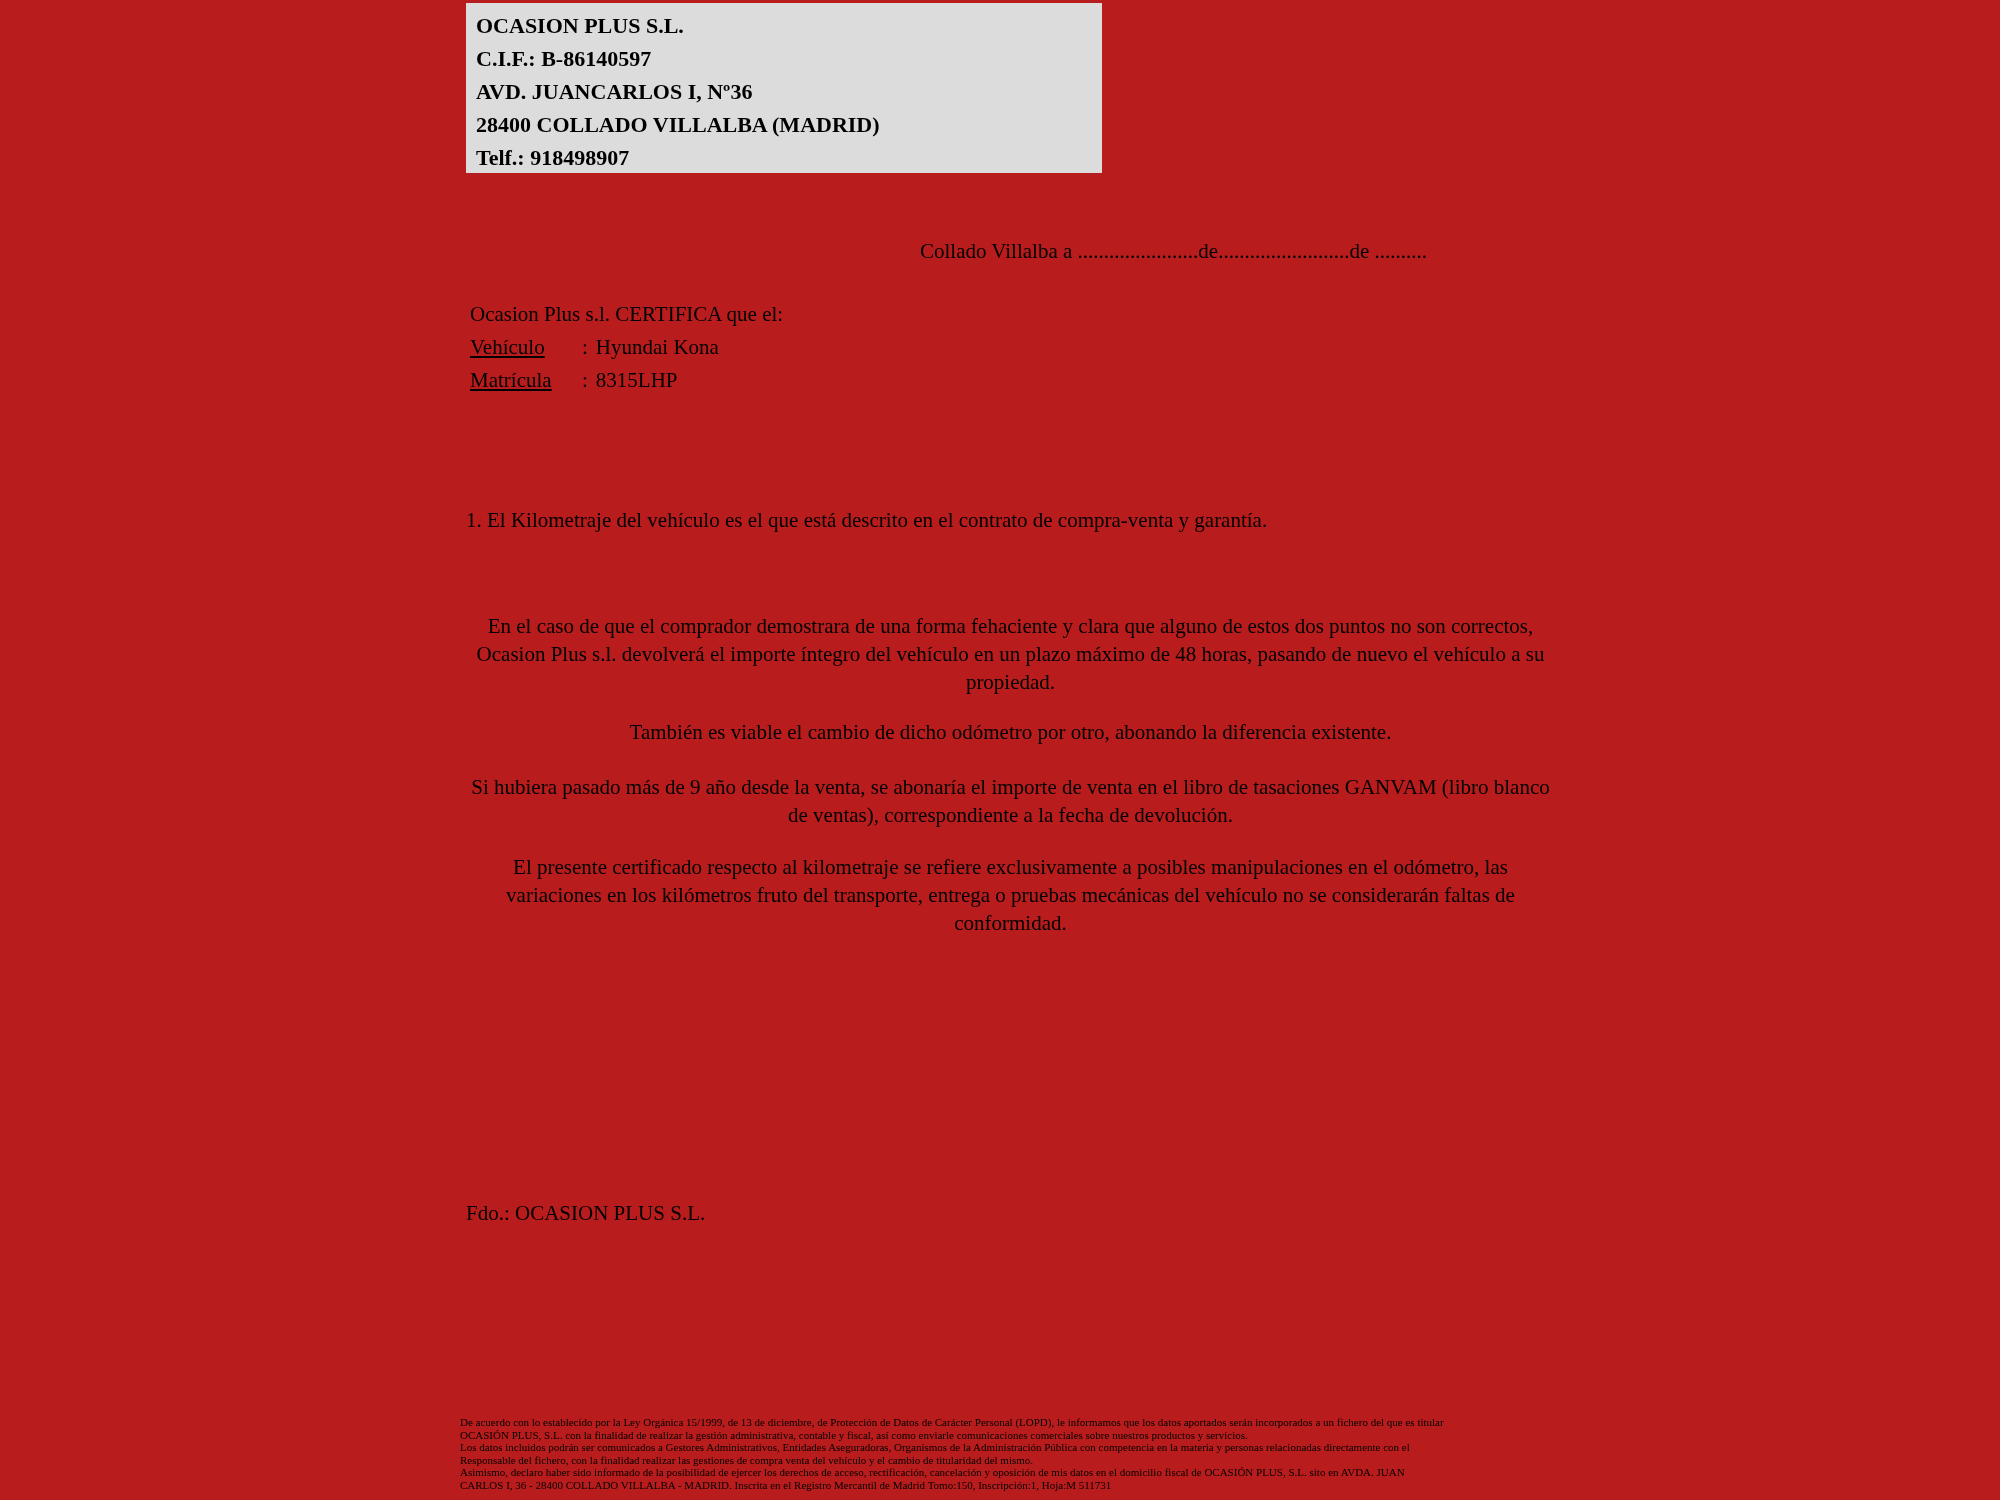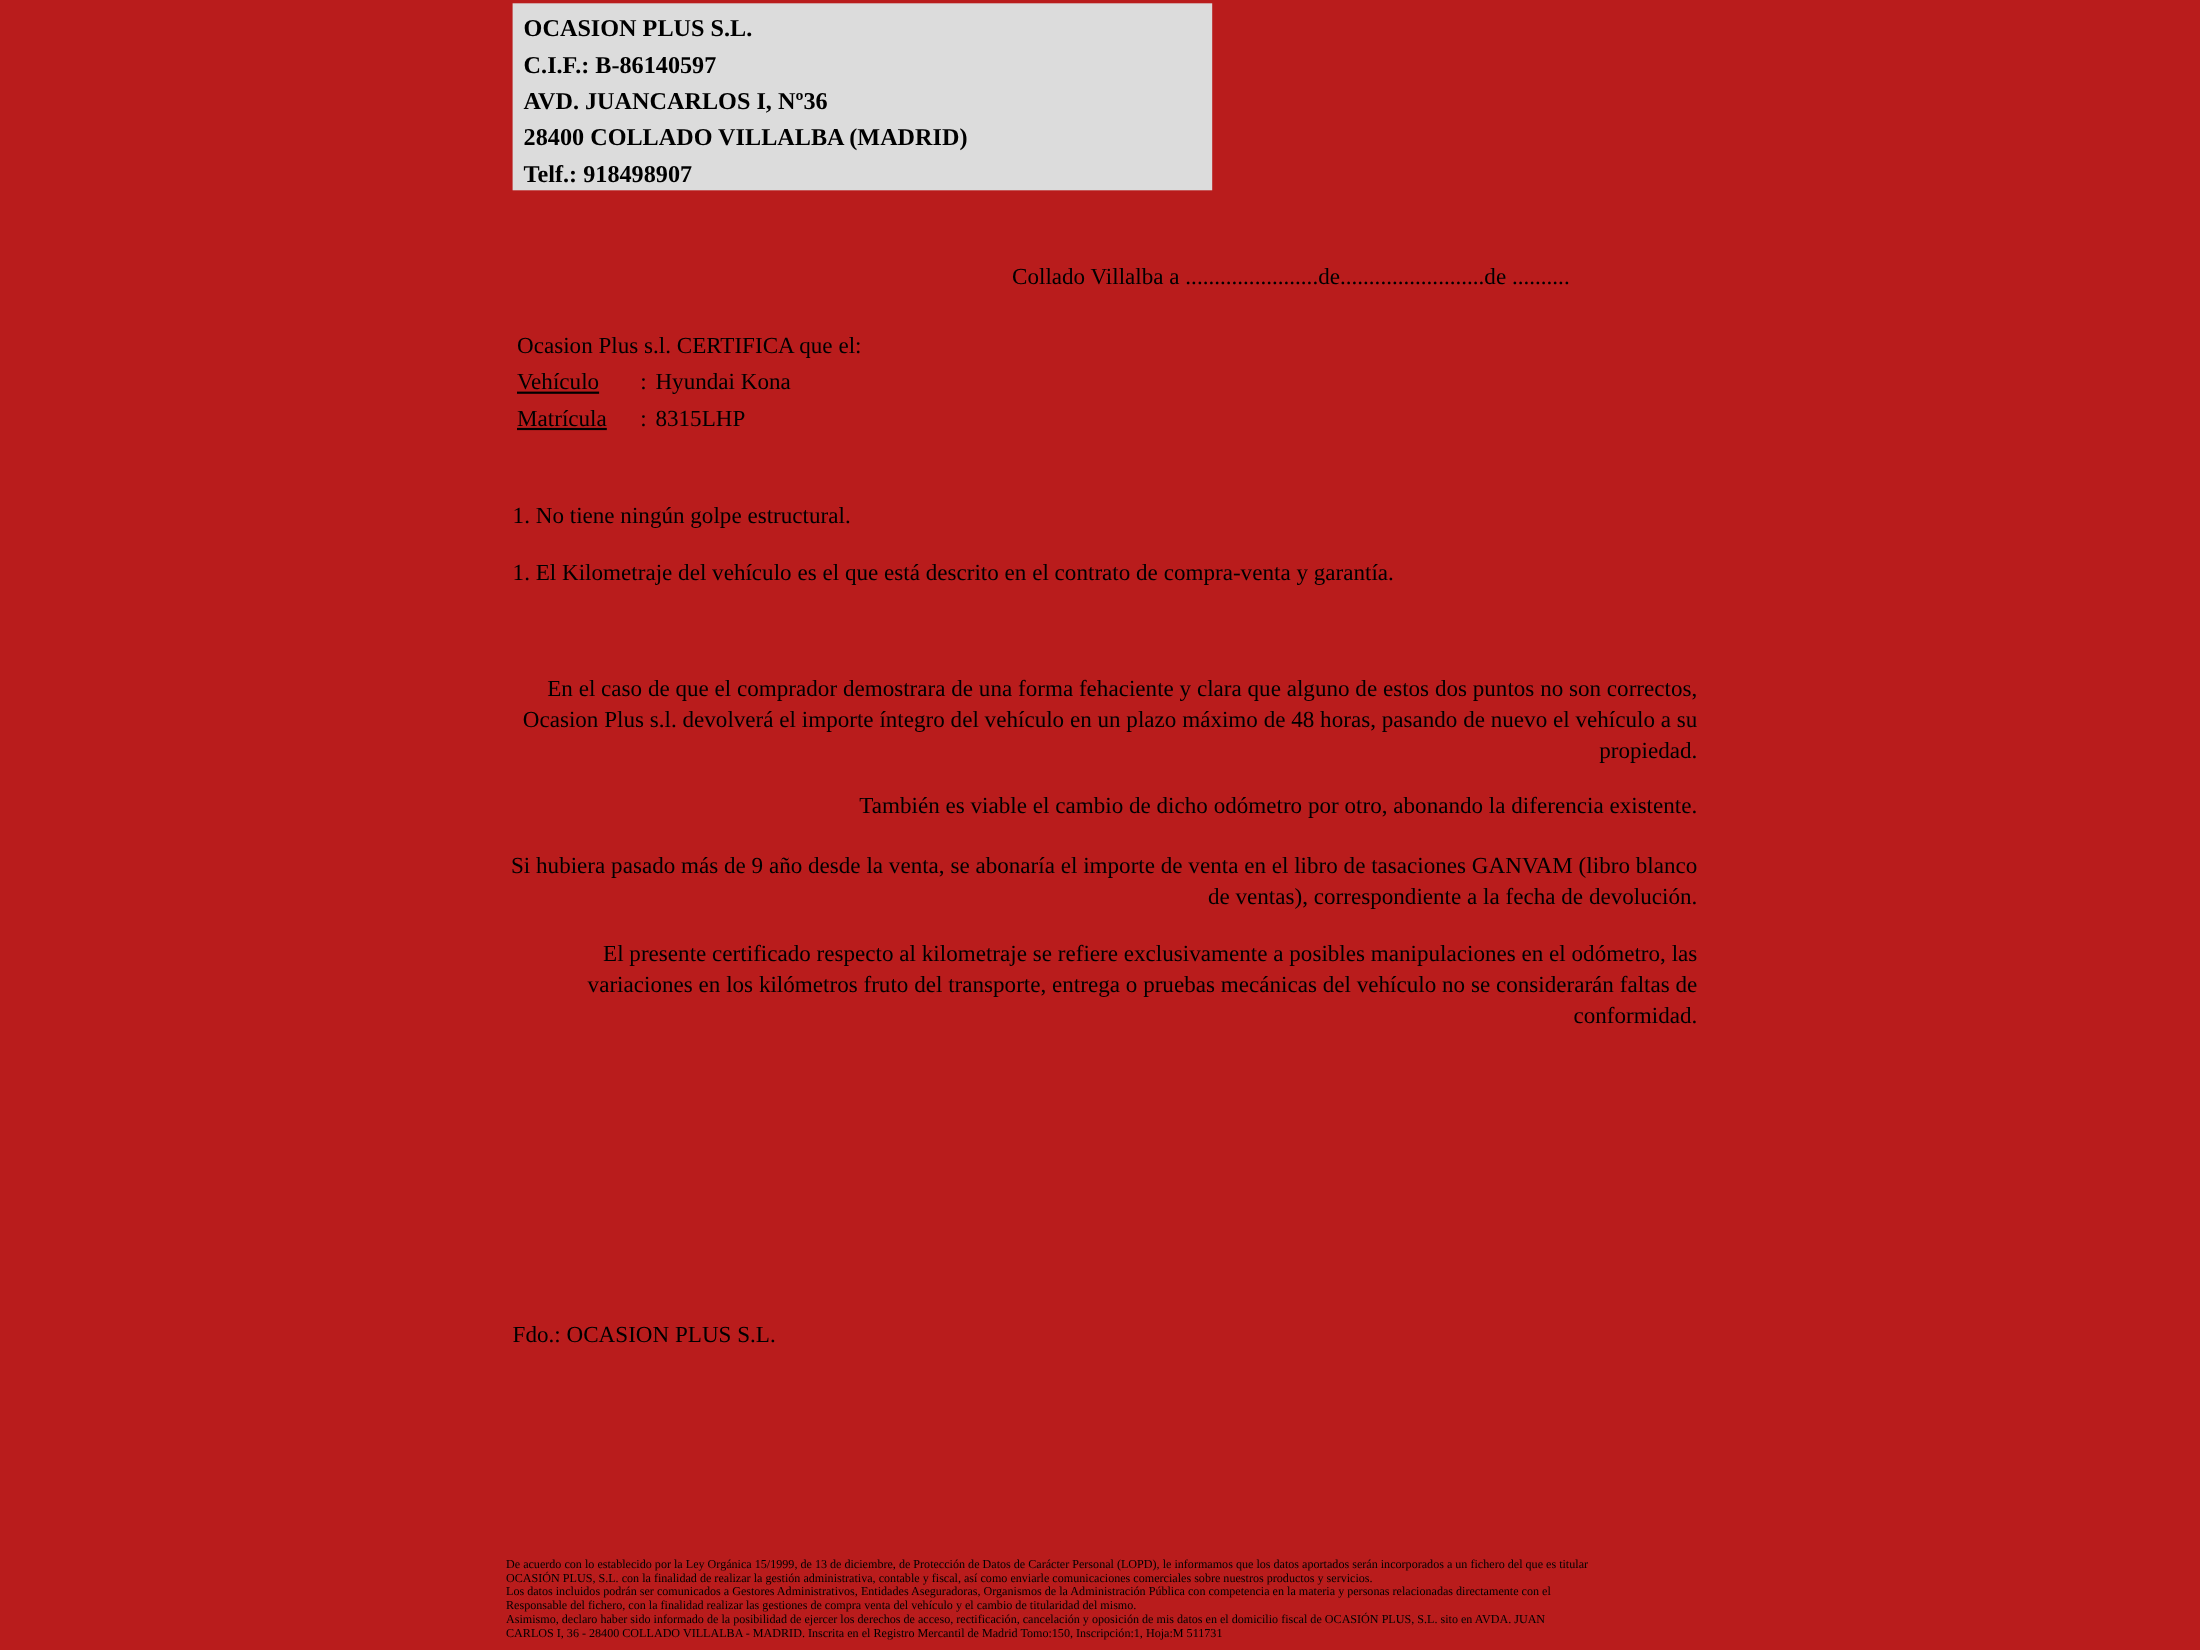--- a/index.html
+++ b/index.html
@@ -64,25 +64,25 @@
     position: absolute;
     left: 466px;
     width: 1090px;
     font-size: 21px;
     line-height: 28px;
   }
   .point.point-1 { top: 454px; }
   .point.point-2 { top: 506px; }
   .para {
     position: absolute;
-    left: 458px;
+    left: 468px;
     width: 1085px;
     font-size: 21px;
     line-height: 28px;
-    text-align: right;
+    text-align: center;
   }
   .para.para-1 { top: 612px; }
   .para.para-2 { top: 718px; }
   .para.para-3 { top: 773px; }
   .para.para-4 { top: 853px; }
   .signature {
     position: absolute;
     left: 466px;
     top: 1201px;
     font-size: 21px;
@@ -118,21 +118,20 @@
   <div class="cert-intro">Ocasion Plus s.l. CERTIFICA que el:</div>
 
   <div class="cert-row row-vehicle">
     <span class="cert-label">Vehículo</span><span class="cert-sep">:</span><span>Hyundai Kona</span>
   </div>
 
   <div class="cert-row row-plate">
     <span class="cert-label">Matrícula</span><span class="cert-sep">:</span><span>8315LHP</span>
   </div>
 
-  <div class="point point-1">1. No tiene ningún golpe estructural.</div>
   <div class="point point-2">1. El Kilometraje del vehículo es el que está descrito en el contrato de compra-venta y garantía.</div>
 
   <div class="para para-1">En el caso de que el comprador demostrara de una forma fehaciente y clara que alguno de estos dos puntos no son correctos, Ocasion Plus s.l. devolverá el importe íntegro del vehículo en un plazo máximo de 48 horas, pasando de nuevo el vehículo a su propiedad.</div>
   <div class="para para-2">También es viable el cambio de dicho odómetro por otro, abonando la diferencia existente.</div>
   <div class="para para-3">Si hubiera pasado más de 9 año desde la venta, se abonaría el importe de venta en el libro de tasaciones GANVAM (libro blanco de ventas), correspondiente a la fecha de devolución.</div>
   <div class="para para-4">El presente certificado respecto al kilometraje se refiere exclusivamente a posibles manipulaciones en el odómetro, las variaciones en los kilómetros fruto del transporte, entrega o pruebas mecánicas del vehículo no se considerarán faltas de conformidad.</div>
 
   <div class="signature">Fdo.: OCASION PLUS S.L.</div>
 
   <div class="legal-footer">

